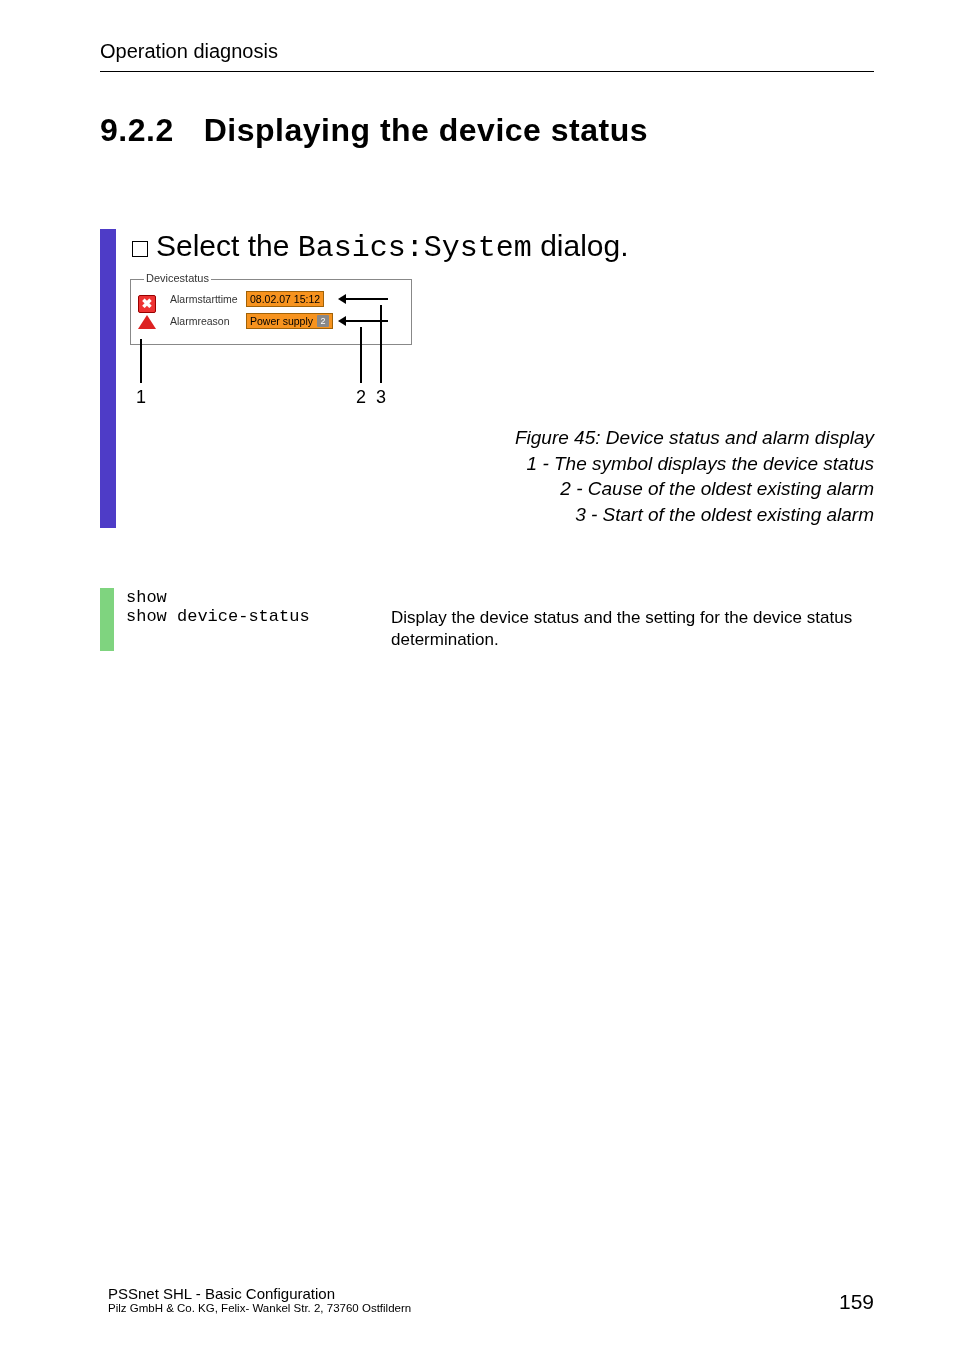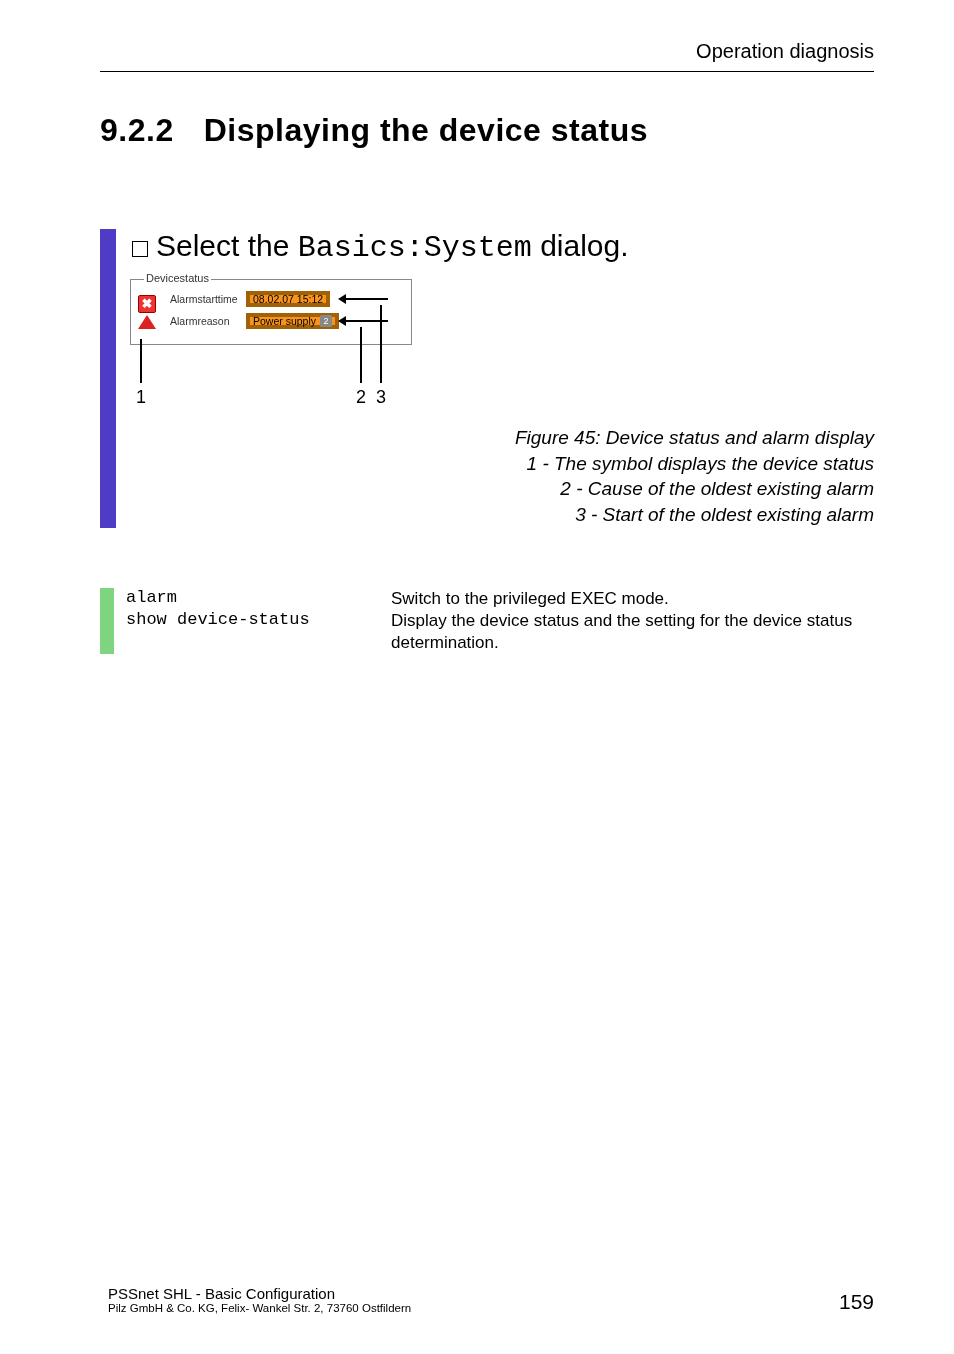--- a/index.html
+++ b/index.html
@@ -1,19 +1,19 @@
 <!DOCTYPE html>
 <html><head>
 <meta charset="utf-8">
 <style>
   * { box-sizing: border-box; margin: 0; padding: 0; }
   html, body { width: 954px; height: 1354px; background: #fff; font-family: Arial, Helvetica, sans-serif; color: #000; }
   .page { width: 954px; height: 1354px; position: relative; padding: 40px 80px 40px 100px; }
 
-  .header { display: flex; justify-content: flex-end; font-size: 20px; color: #000; margin-bottom: 8px; }
+  .header { display: flex; justify-content: flex-start; font-size: 20px; color: #000; margin-bottom: 8px; }
   .hr { border: none; border-top: 1.5px solid #000; margin-bottom: 40px; }
 
   .h2 { font-size: 32px; font-weight: 900; letter-spacing: 0.5px; margin-bottom: 80px; font-family: Arial, Helvetica, sans-serif; }
   .h2 .num { display: inline-block; margin-right: 30px; }
 
   .row { display: flex; align-items: flex-start; }
 
   .bluebar { width: 16px; background: #4a2fbd; background: linear-gradient(#4e3cc7,#4e3cc7); flex: 0 0 16px; margin-right: 16px; }
   .greenbar { width: 14px; background: #7fd47f; flex: 0 0 14px; margin-right: 12px; }
 
@@ -29,21 +29,21 @@
   .fs { position: relative; width: 300px; height: 90px; }
   .fs-border { position: absolute; left: 6px; top: 6px; width: 282px; height: 66px; border: 1px solid #888; }
   .fs-legend { position: absolute; left: 20px; top: -1px; background: #fff; padding: 0 2px; font-size: 11px; color: #333; font-family: Tahoma, Arial, sans-serif; }
   .fs-icon { position: absolute; left: 14px; top: 22px; width: 24px; height: 36px; }
   .fs-icon .x { width: 18px; height: 18px; background: #e33; border: 1px solid #900; color: #fff; font-weight: bold; font-size: 13px; text-align: center; line-height: 16px; border-radius: 2px; }
   .fs-icon .tri { margin-top: 2px; width: 0; height: 0; border-left: 9px solid transparent; border-right: 9px solid transparent; border-bottom: 14px solid #d22; }
   .fs-row { position: absolute; display: flex; align-items: center; font-family: Tahoma, Arial, sans-serif; }
   .fs-row1 { left: 46px; top: 18px; }
   .fs-row2 { left: 46px; top: 40px; }
   .fs-lab { font-size: 10.5px; color: #333; width: 76px; }
-  .fs-val { font-size: 10.5px; background: #f7931e; color: #000; padding: 1px 3px; height: 16px; line-height: 14px; border: 4px solid #a16207; display: inline-flex; align-items: center; }
+  .fs-val { font-size: 10.5px; background: #f7931e; color: #000; padding: 1px 3px; height: 16px; line-height: 14px; border: 1px solid #a16207; display: inline-flex; align-items: center; }
   .fs-val .badge2 { display: inline-block; background: #888; color: #fff; font-size: 9px; width: 12px; height: 12px; text-align: center; line-height: 12px; margin-left: 4px; border-radius: 1px; }
 
   .arrowL { position: absolute; height: 2px; background: #000; }
   .arrowL::before { content: ""; position: absolute; left: -8px; top: -4px; border-right: 8px solid #000; border-top: 5px solid transparent; border-bottom: 5px solid transparent; }
 
   .callouts { position: relative; height: 46px; margin-top: 2px; margin-left: -8px; width: 320px; }
   .vline { position: absolute; width: 1.5px; background: #000; }
   .cnum { position: absolute; font-size: 18px; }
 
   .caption { font-style: italic; font-size: 19px; line-height: 1.35; margin-top: 12px; text-align: right; }
@@ -122,22 +122,21 @@
         <div class="indent">3 - Start of the oldest existing alarm</div>
       </div>
 
     </div>
   </div>
 
   <div class="row">
     <div class="greenbar" style="align-self:stretch"></div>
     <div class="cmdtable">
       <div class="cmdrow">
-        <div class="cmdcol1">alarm</div>
-        <div class="cmdcol2">Switch to the privileged EXEC mode.</div>
+        <div class="cmdcol1">show</div>
       </div>
       <div class="cmdrow">
         <div class="cmdcol1">show device-status</div>
         <div class="cmdcol2">Display the device status and the setting for the device status determination.</div>
       </div>
     </div>
   </div>
 
   <div class="footer">
     <div class="foot1">PSSnet SHL - Basic Configuration</div>

